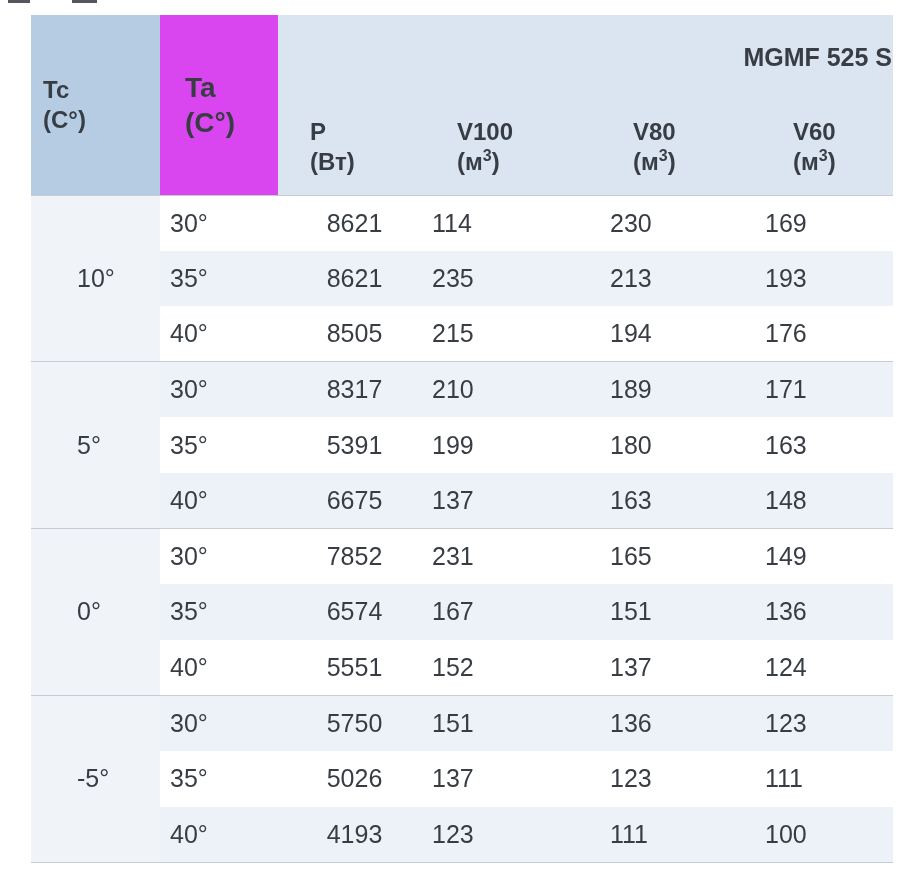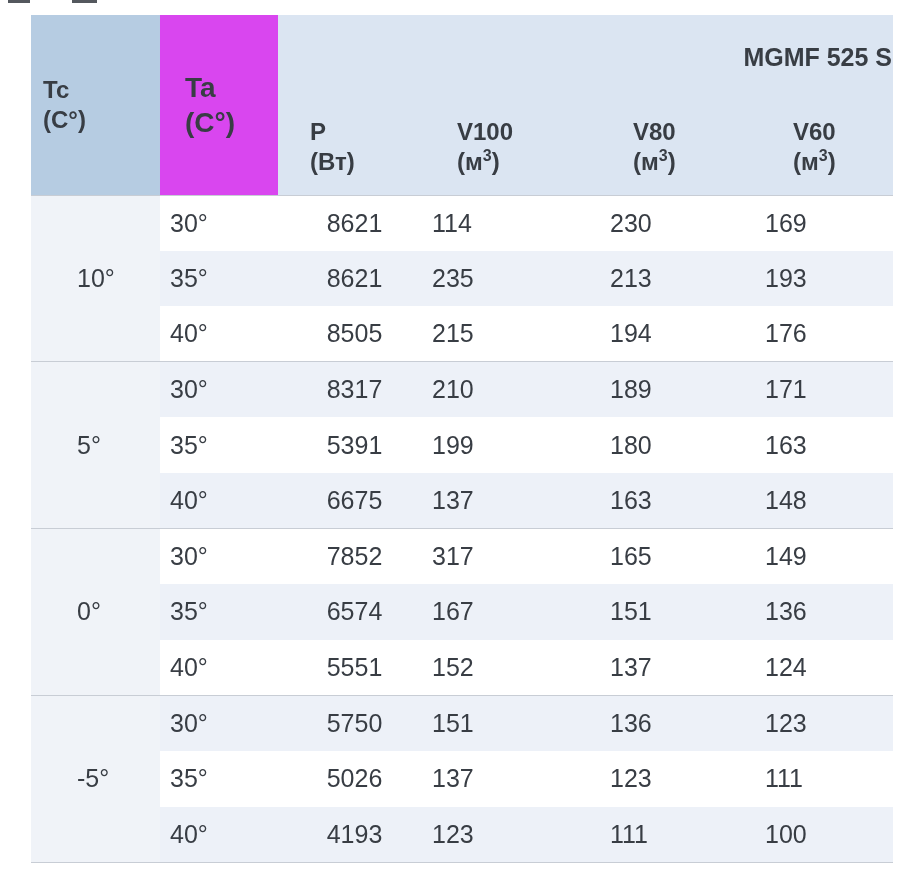--- a/index.html
+++ b/index.html
@@ -185,21 +185,21 @@
         <td class="v80">163</td>
         <td class="v60">148</td>
       </tr>
     </tbody>
 
     <tbody class="alt-a">
       <tr>
         <th class="tc-cell" rowspan="3">0°</th>
         <td class="ta">30°</td>
         <td class="p">7852</td>
-        <td class="v100">317</td>
+        <td class="v100">231</td>
         <td class="v80">165</td>
         <td class="v60">149</td>
       </tr>
       <tr>
         <td class="ta">35°</td>
         <td class="p">6574</td>
         <td class="v100">167</td>
         <td class="v80">151</td>
         <td class="v60">136</td>
       </tr>

